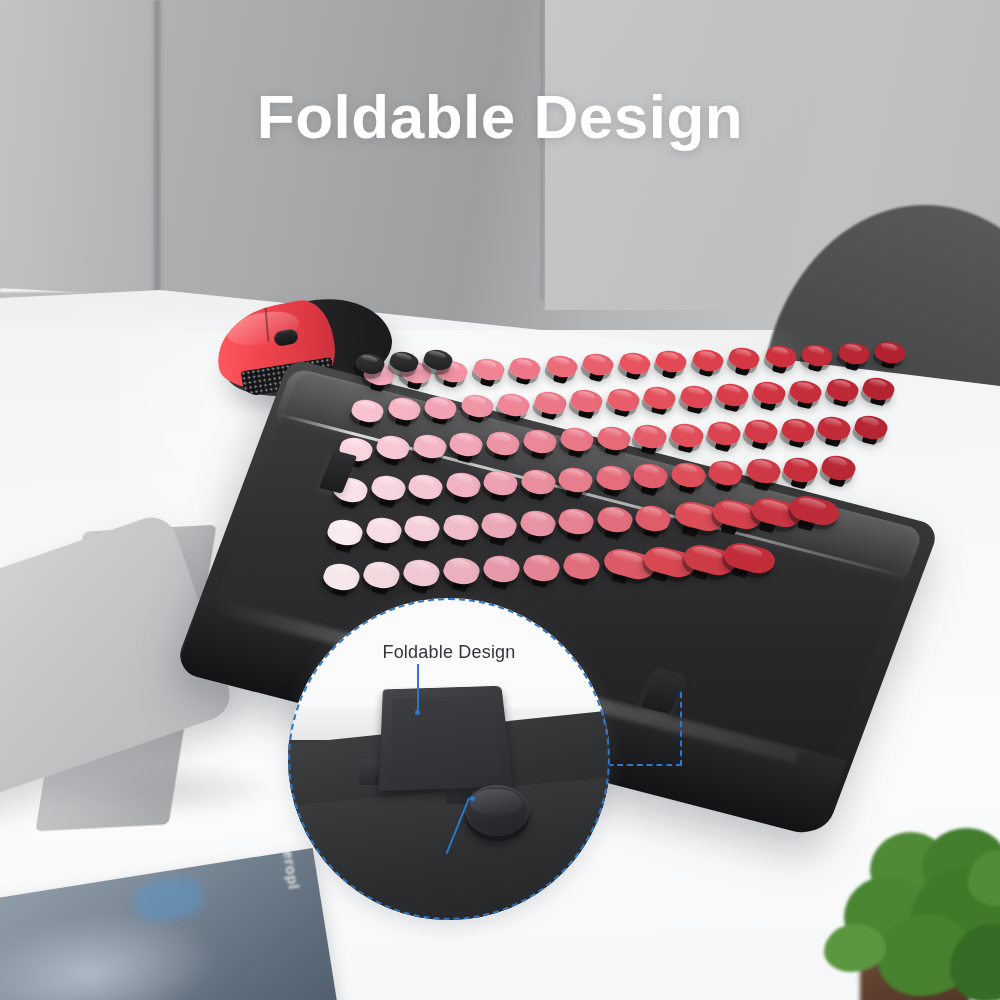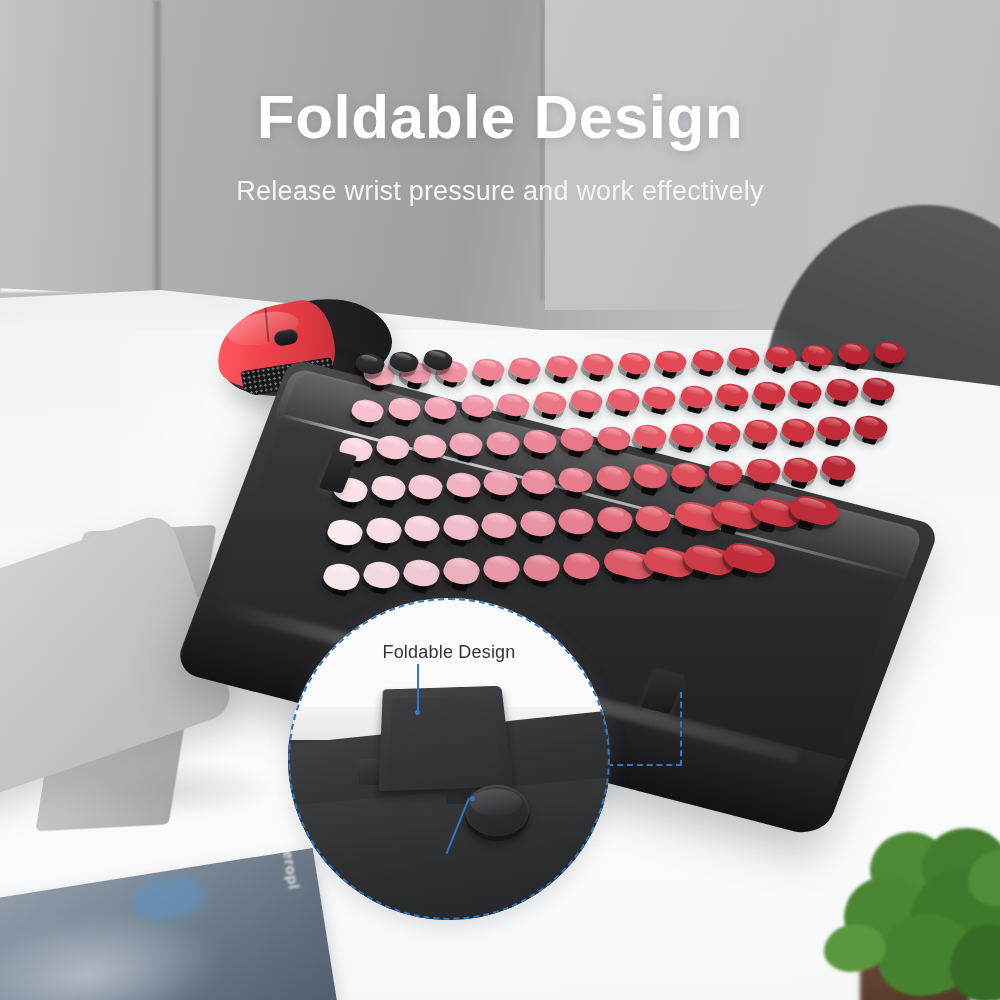--- a/index.html
+++ b/index.html
@@ -391,21 +391,20 @@
         <div class="key keywide" style="left: 434px; top: 205px; width: 50.75px; height: 26px; background: linear-gradient(165deg, rgb(193, 46, 58), rgb(193, 46, 58)); filter: brightness(1); transform: rotate(14.5deg) skewX(-6deg);"></div>
         <div class="key" style="left: 66px; top: 14px; width: 28px; height: 20px; background: linear-gradient(165deg, rgb(58, 58, 60), rgb(29, 29, 31)); transform: rotate(14.5deg) skewX(-6deg);"></div>
         <div class="key" style="left: 100px; top: 12px; width: 28px; height: 20px; background: linear-gradient(165deg, rgb(58, 58, 60), rgb(29, 29, 31)); transform: rotate(14.5deg) skewX(-6deg);"></div>
         <div class="key" style="left: 134px; top: 10px; width: 28px; height: 20px; background: linear-gradient(165deg, rgb(58, 58, 60), rgb(29, 29, 31)); transform: rotate(14.5deg) skewX(-6deg);"></div>
       </div>
     <div class="kb-foot" style="left:36px;top:112px;width:24px;height:40px;transform:rotate(14deg) skewX(-8deg);"></div>
     <div class="kb-foot" style="left:358px;top:330px;width:30px;height:42px;transform:rotate(14deg) skewX(-8deg);"></div>
   </div>
 
   <div class="title">Foldable Design</div>
-  <div class="subtitle">Release wrist pressure and work effectively</div>
 
   <div class="conn-h" style="left:578px;top:764px;width:104px;"></div>
   <div class="conn-v" style="left:680px;top:692px;height:74px;"></div>
 
   <div id="callout">
     <div class="c-circle">
       <div class="c-desk"></div>
       <div class="c-plateback"></div>
       <div class="c-platefront"></div>
 

